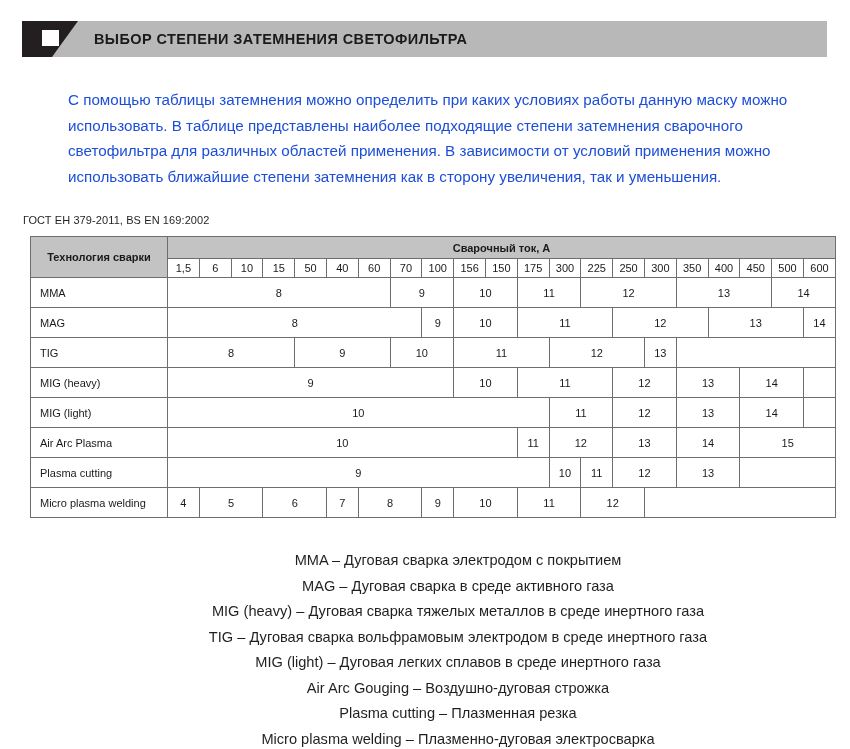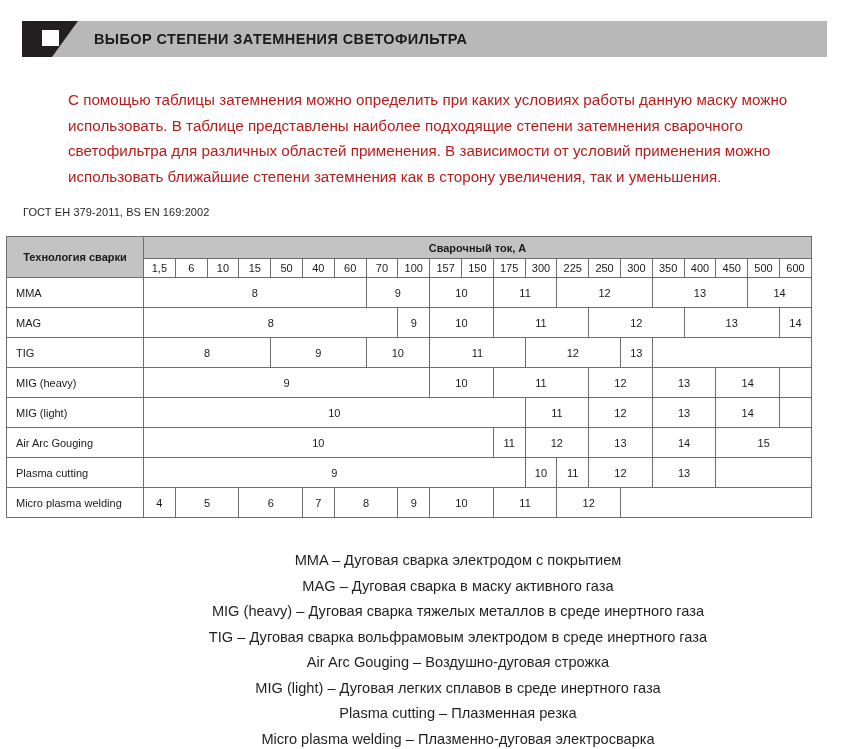--- a/index.html
+++ b/index.html
@@ -45,38 +45,38 @@
     white-space: nowrap;
   }
 
   
   .intro {
     position: absolute;
     left: 68px; top: 72px;
     width: 760px;
     font-size: 15.2px;
     line-height: 25.6px;
-    color: #b91c1c;
+    color: #1d4ed8;
     text-align: left;
   }
 
   
   .std-caption {
     position: absolute;
-    left: 23px; top: 206px;
+    left: 23px; top: 214px;
     font-size: 11px;
     color: #231f20;
     letter-spacing: 0.1px;
     white-space: nowrap;
   }
 
   
   .tbl-wrap {
     position: absolute;
-    left: 6px; top: 236px;
+    left: 30px; top: 236px;
     width: 806px;
   }
   table.shade {
     border-collapse: collapse;
     width: 806px;
     table-layout: fixed;
     border: 1.6px solid #2b2b2b;
   }
   table.shade td, table.shade th {
     border: 1px solid #6e6e6e;
@@ -154,21 +154,21 @@
         <tr id="tick-row">
             <td class="amp-tick">1,5</td>
             <td class="amp-tick">6</td>
             <td class="amp-tick">10</td>
             <td class="amp-tick">15</td>
             <td class="amp-tick">50</td>
             <td class="amp-tick">40</td>
             <td class="amp-tick">60</td>
             <td class="amp-tick">70</td>
             <td class="amp-tick">100</td>
-            <td class="amp-tick">157</td>
+            <td class="amp-tick">156</td>
             <td class="amp-tick">150</td>
             <td class="amp-tick">175</td>
             <td class="amp-tick">300</td>
             <td class="amp-tick">225</td>
             <td class="amp-tick">250</td>
             <td class="amp-tick">300</td>
             <td class="amp-tick">350</td>
             <td class="amp-tick">400</td>
             <td class="amp-tick">450</td>
             <td class="amp-tick">500</td>
@@ -219,21 +219,21 @@
           <tr>
             <td class="colhead">MIG (light)</td>
             <td class="sh" colspan="12">10</td>
             <td class="wh" colspan="2">11</td>
             <td class="sh" colspan="2">12</td>
             <td class="wh" colspan="2">13</td>
             <td class="sh" colspan="2">14</td>
             <td class="wh"></td>
           </tr>
           <tr>
-            <td class="colhead">Air Arc Gouging</td>
+            <td class="colhead">Air Arc Plasma</td>
             <td class="sh" colspan="11">10</td>
             <td class="wh">11</td>
             <td class="wh" colspan="2">12</td>
             <td class="sh" colspan="2">13</td>
             <td class="wh" colspan="2">14</td>
             <td class="sh" colspan="3">15</td>
           </tr>
           <tr>
             <td class="colhead">Plasma cutting</td>
             <td class="sh" colspan="12">9</td>
@@ -255,22 +255,22 @@
             <td class="wh" colspan="2">11</td>
             <td class="sh" colspan="2">12</td>
             <td class="wh" colspan="6"></td>
           </tr>
         </tbody>
     </table>
   </div>
 
   <div class="legend" id="legend-list">
       <div>MMA – Дуговая сварка электродом с покрытием</div>
-      <div>MAG – Дуговая сварка в маску активного газа</div>
+      <div>MAG – Дуговая сварка в среде активного газа</div>
       <div>MIG (heavy) – Дуговая сварка тяжелых металлов в среде инертного газа</div>
       <div>TIG – Дуговая сварка вольфрамовым электродом в среде инертного газа</div>
+      <div>MIG (light) – Дуговая легких сплавов в среде инертного газа</div>
       <div>Air Arc Gouging – Воздушно-дуговая строжка</div>
-      <div>MIG (light) – Дуговая легких сплавов в среде инертного газа</div>
       <div>Plasma cutting – Плазменная резка</div>
       <div>Micro plasma welding – Плазменно-дуговая электросварка</div>
     </div>
 
 </div>
 
 </body></html>

